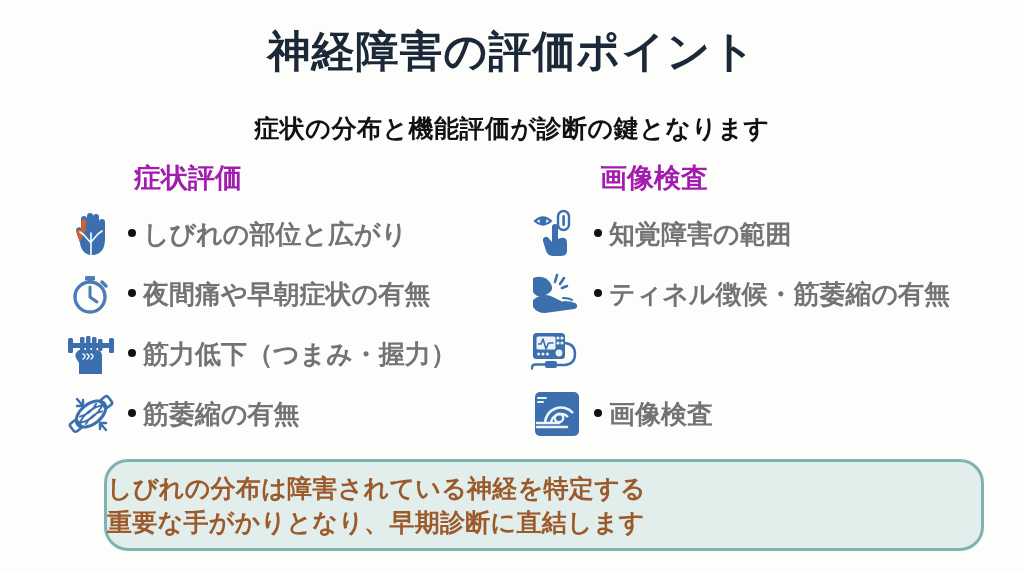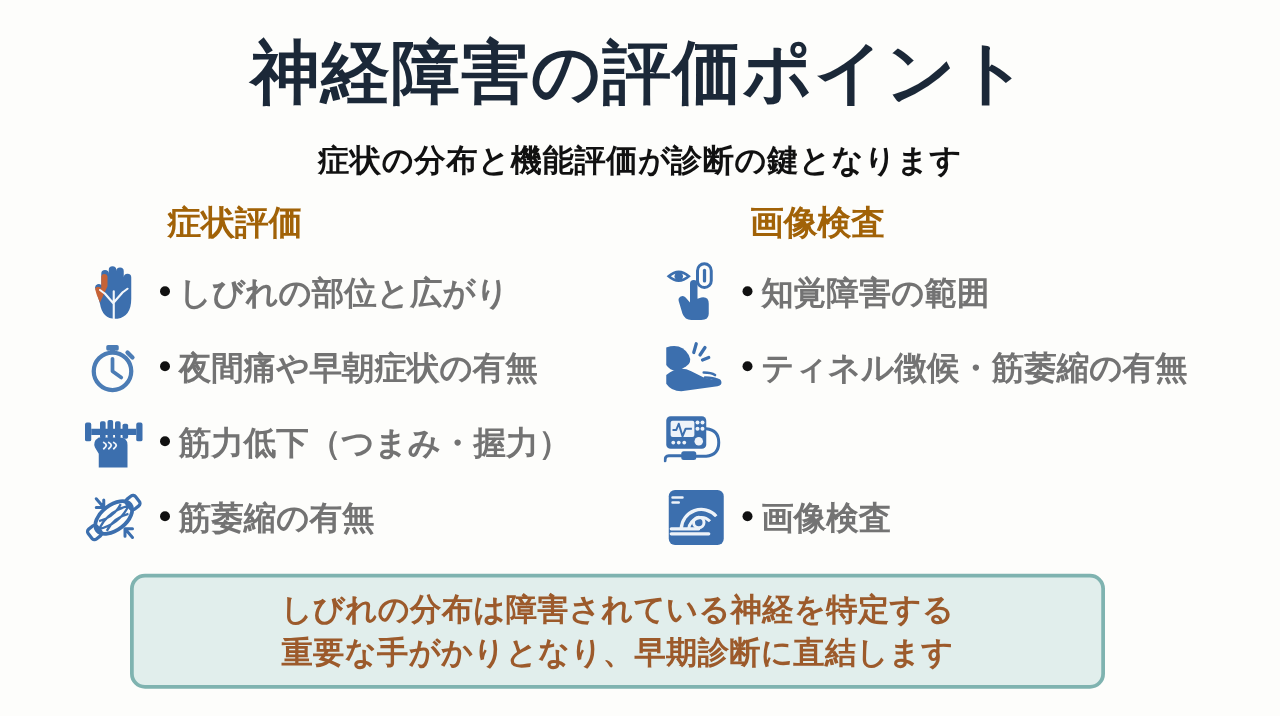--- a/index.html
+++ b/index.html
@@ -23,21 +23,21 @@
     box-sizing: border-box;
   }
 
   
   .title {
     position: absolute;
     top: 28px;
     left: 0;
     width: 1024px;
     text-align: center;
-    font-size: 55px;
+    font-size: 43px;
     font-weight: bold;
     letter-spacing: 1px;
     color: #1b2838;
     line-height: 1.1;
     white-space: nowrap;
   }
   .subtitle {
     position: absolute;
     top: 112px;
     left: 0;
@@ -54,21 +54,21 @@
   .column {
     position: absolute;
     top: 162px;
   }
   .column.left  { left: 62px;  width: 470px; }
   .column.right { left: 528px; width: 496px; }
 
   .column-heading {
     font-size: 27px;
     font-weight: bold;
-    color: #a16207;
+    color: #a21caf;
     margin: 0 0 10px 72px;
     line-height: 1.2;
     white-space: nowrap;
   }
 
   .item-list {
     list-style: none;
     margin: 0;
     padding: 0;
   }
@@ -104,29 +104,29 @@
     vertical-align: middle;
     position: relative;
     top: -3px;
   }
 
   
   .callout {
     position: absolute;
     left: 104px;
     top: 459px;
-    width: 780px;
+    width: 880px;
     height: 92px;
     box-sizing: border-box;
     background: #e1eeec;
     border: 3px solid #7fb3b0;
-    border-radius: 12px;
+    border-radius: 24px;
     display: flex;
     flex-direction: column;
-    align-items: center;
+    align-items: flex-start;
     justify-content: center;
   }
   .callout-line {
     font-size: 25px;
     font-weight: bold;
     color: #9c5a2b;
     line-height: 1.38;
     white-space: nowrap;
     letter-spacing: 0.3px;
   }

